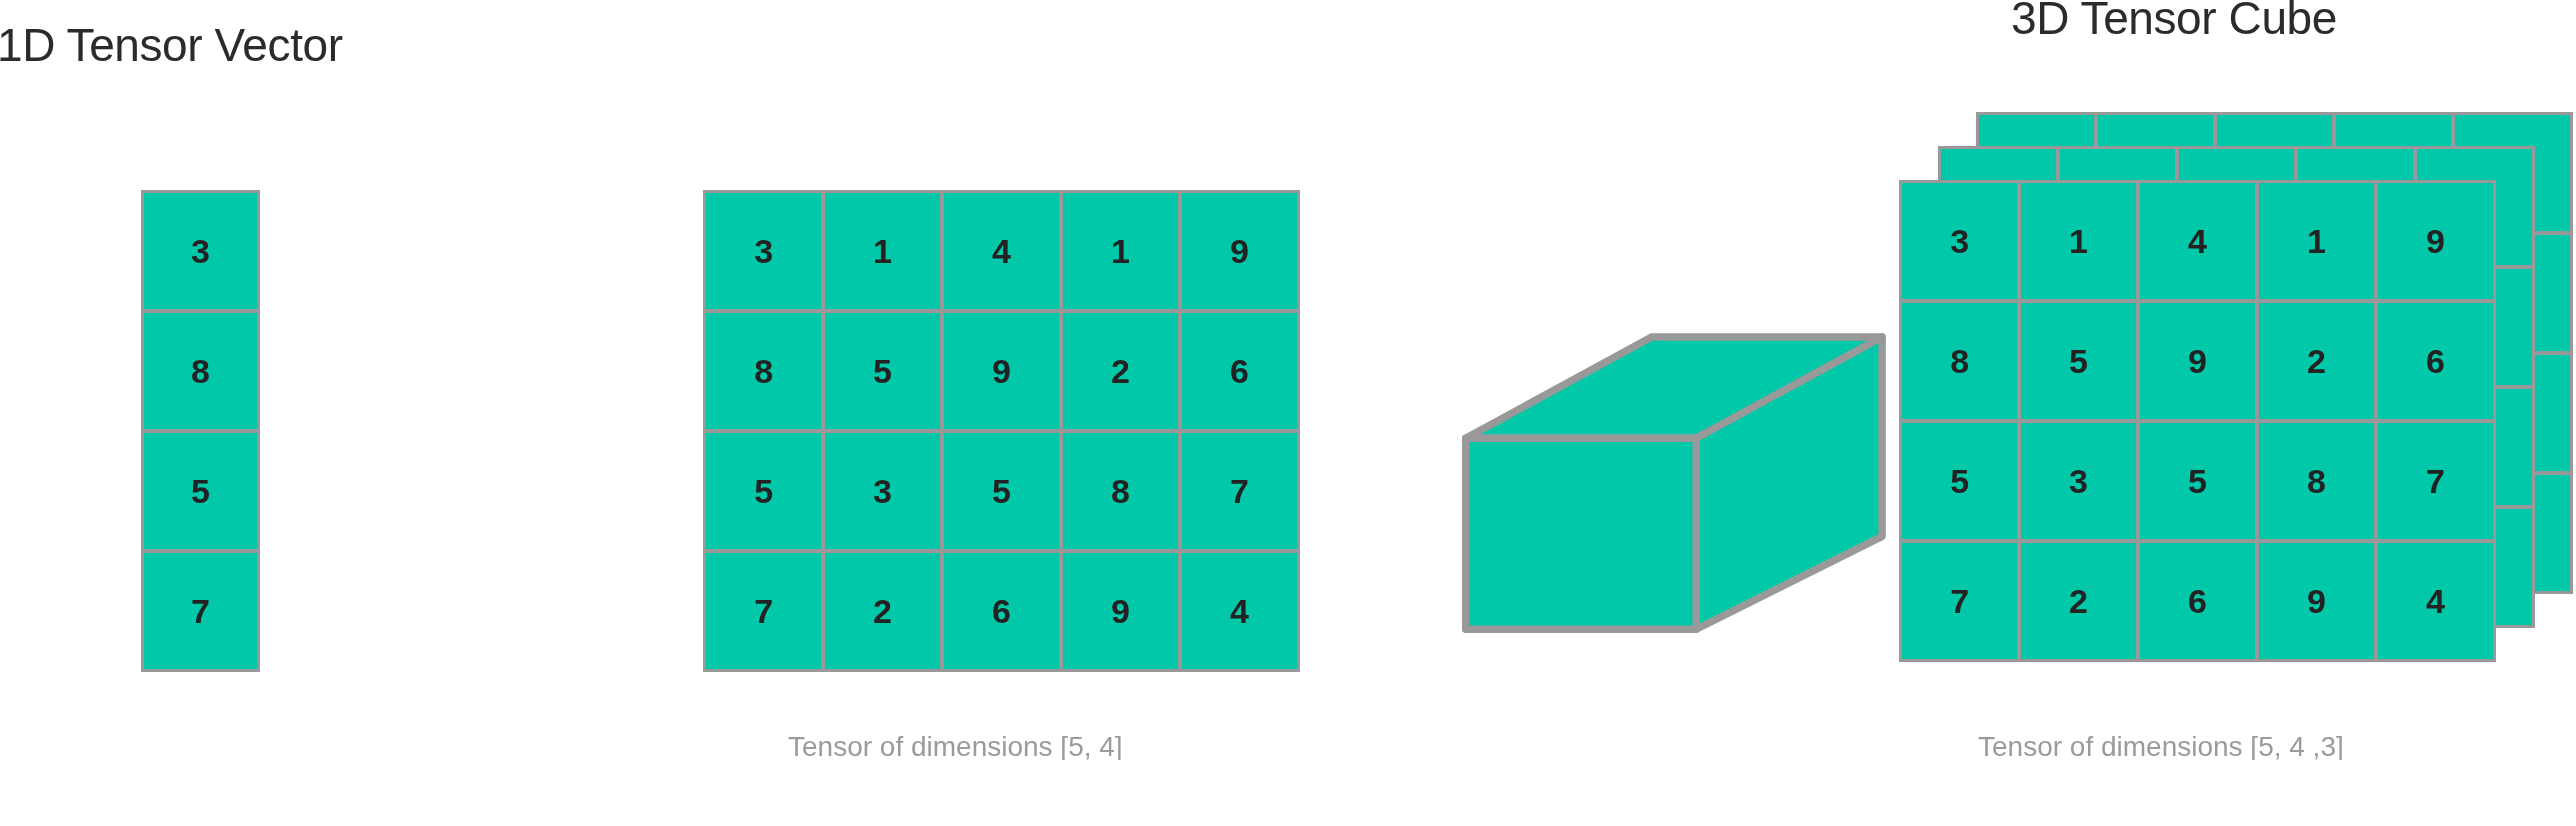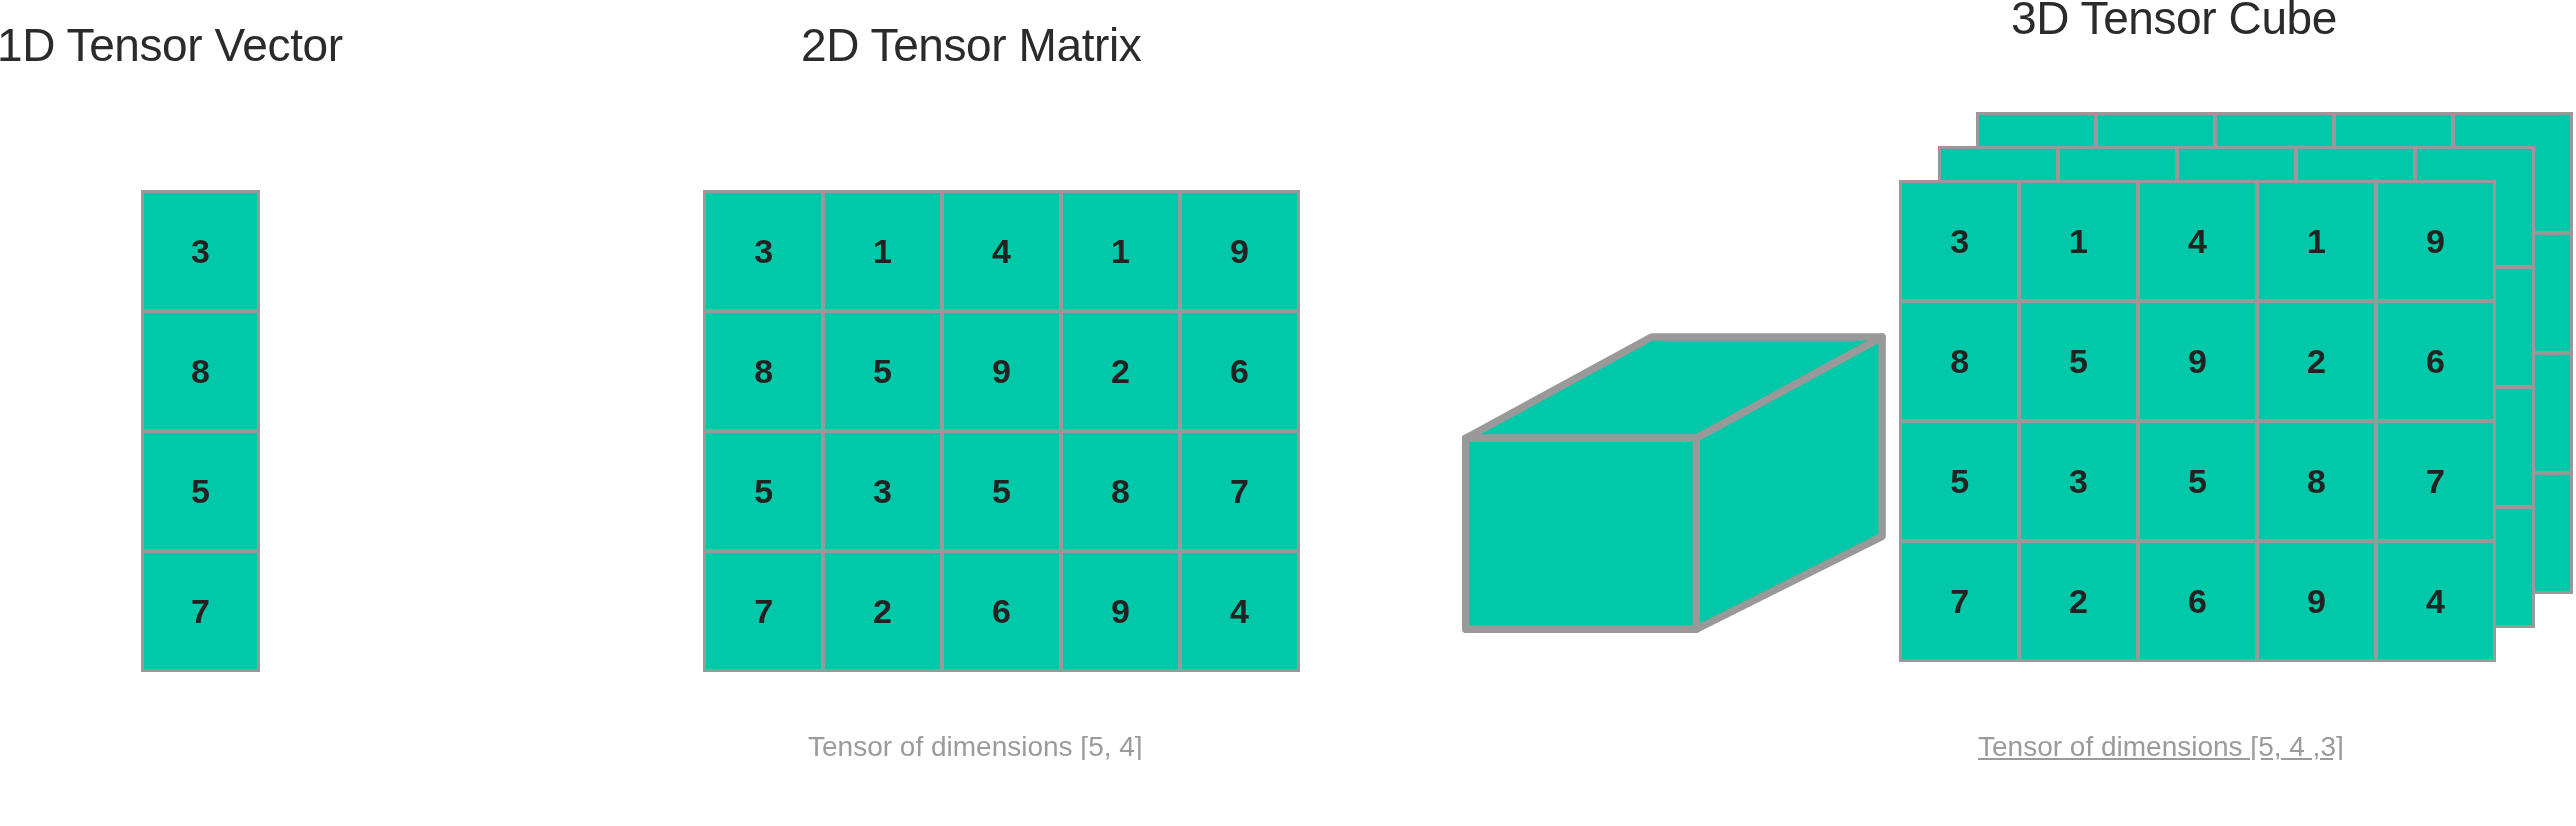--- a/index.html
+++ b/index.html
@@ -34,22 +34,22 @@
 
   
   .panel-caption {
     position: absolute;
     font-size: 28px;
     font-weight: 400;
     color: #9b9b9b;
     white-space: nowrap;
   }
   #caption-1d { left: 0px;    top: 731px; }
-  #caption-2d { left: 808px; top: 731px; }
-  #caption-3d { left: 1978px; top: 731px; text-decoration: underline; }
+  #caption-2d { left: 788px; top: 731px; }
+  #caption-3d { left: 1978px; top: 731px; }
 
   
   .tensor-grid {
     position: absolute;
     display: grid;
     background: #999999;
     border: 3.7px solid #999999;
     gap: 3.7px;
     box-sizing: border-box;
   }
@@ -126,21 +126,20 @@
   <div id="title-1d" class="panel-title">1D Tensor Vector</div>
 
   <div id="vector-1d" class="tensor-grid">
     <div class="tensor-cell">3</div>
     <div class="tensor-cell">8</div>
     <div class="tensor-cell">5</div>
     <div class="tensor-cell">7</div>
   </div>
 
 
-  <div id="title-2d" class="panel-title">2D Tensor Matrix</div>
 
   <div id="matrix-2d" class="tensor-grid">
     <div class="tensor-cell">3</div>
     <div class="tensor-cell">1</div>
     <div class="tensor-cell">4</div>
     <div class="tensor-cell">1</div>
     <div class="tensor-cell">9</div>
     <div class="tensor-cell">8</div>
     <div class="tensor-cell">5</div>
     <div class="tensor-cell">9</div>

